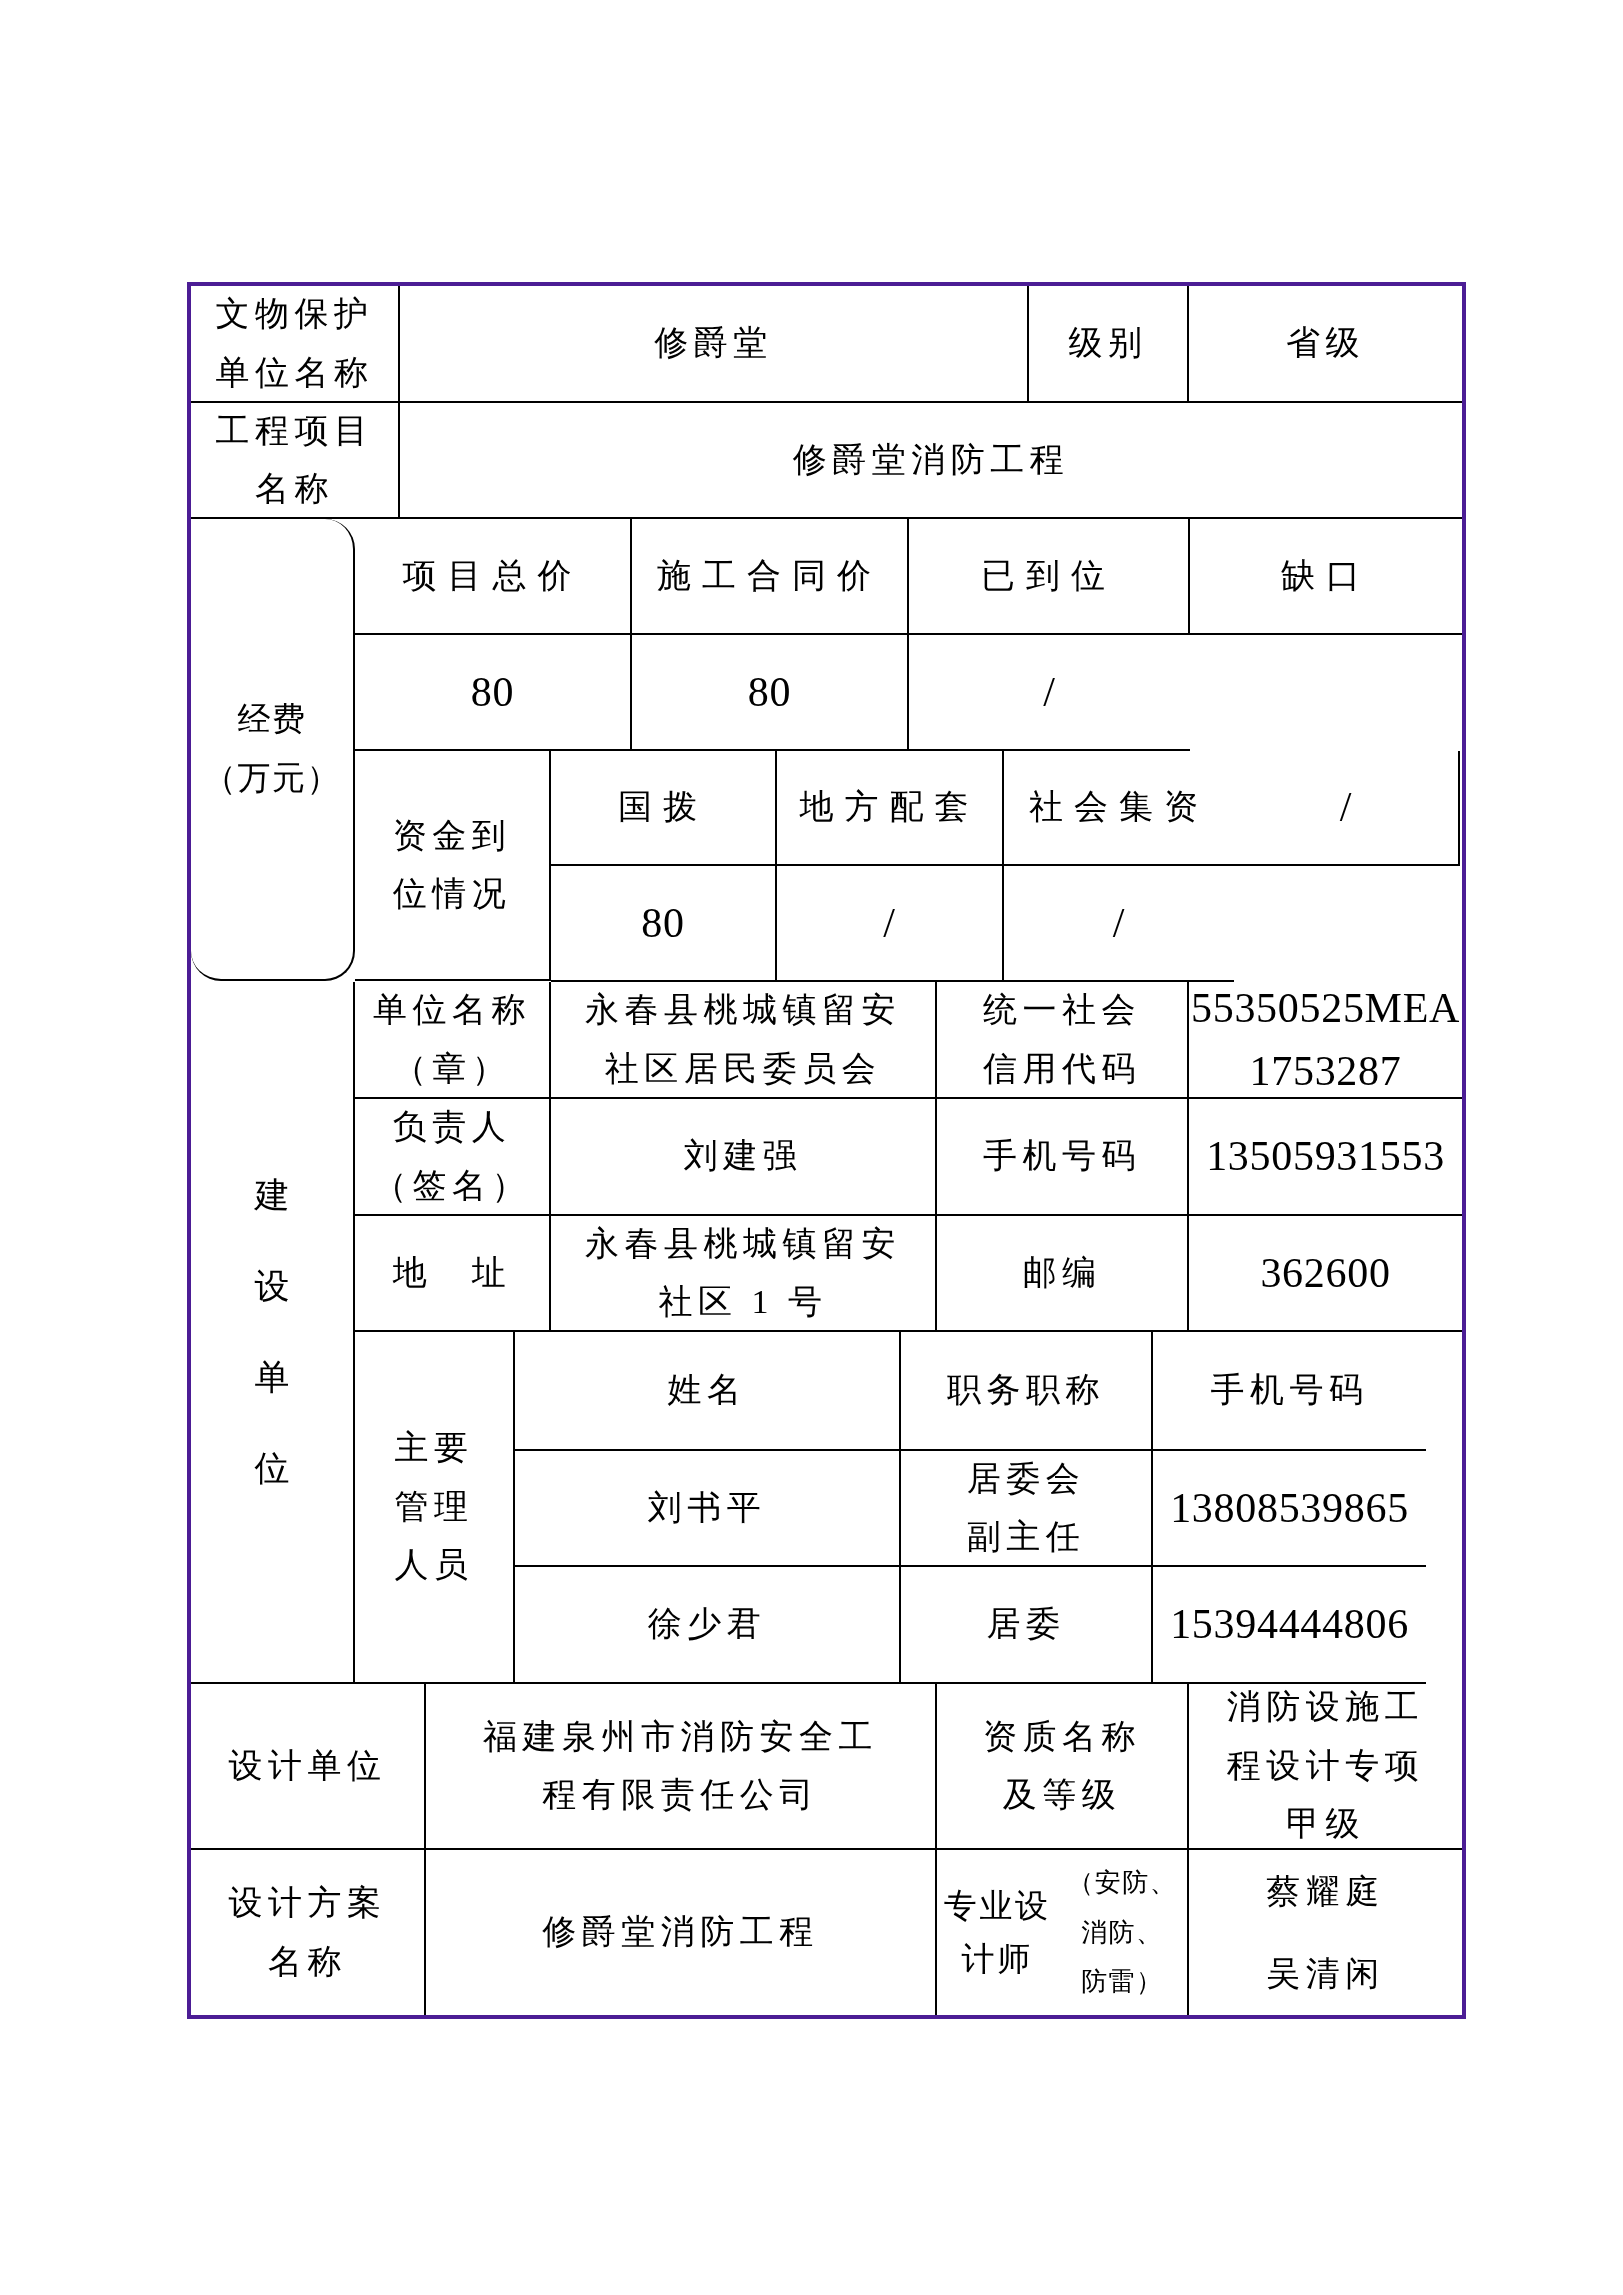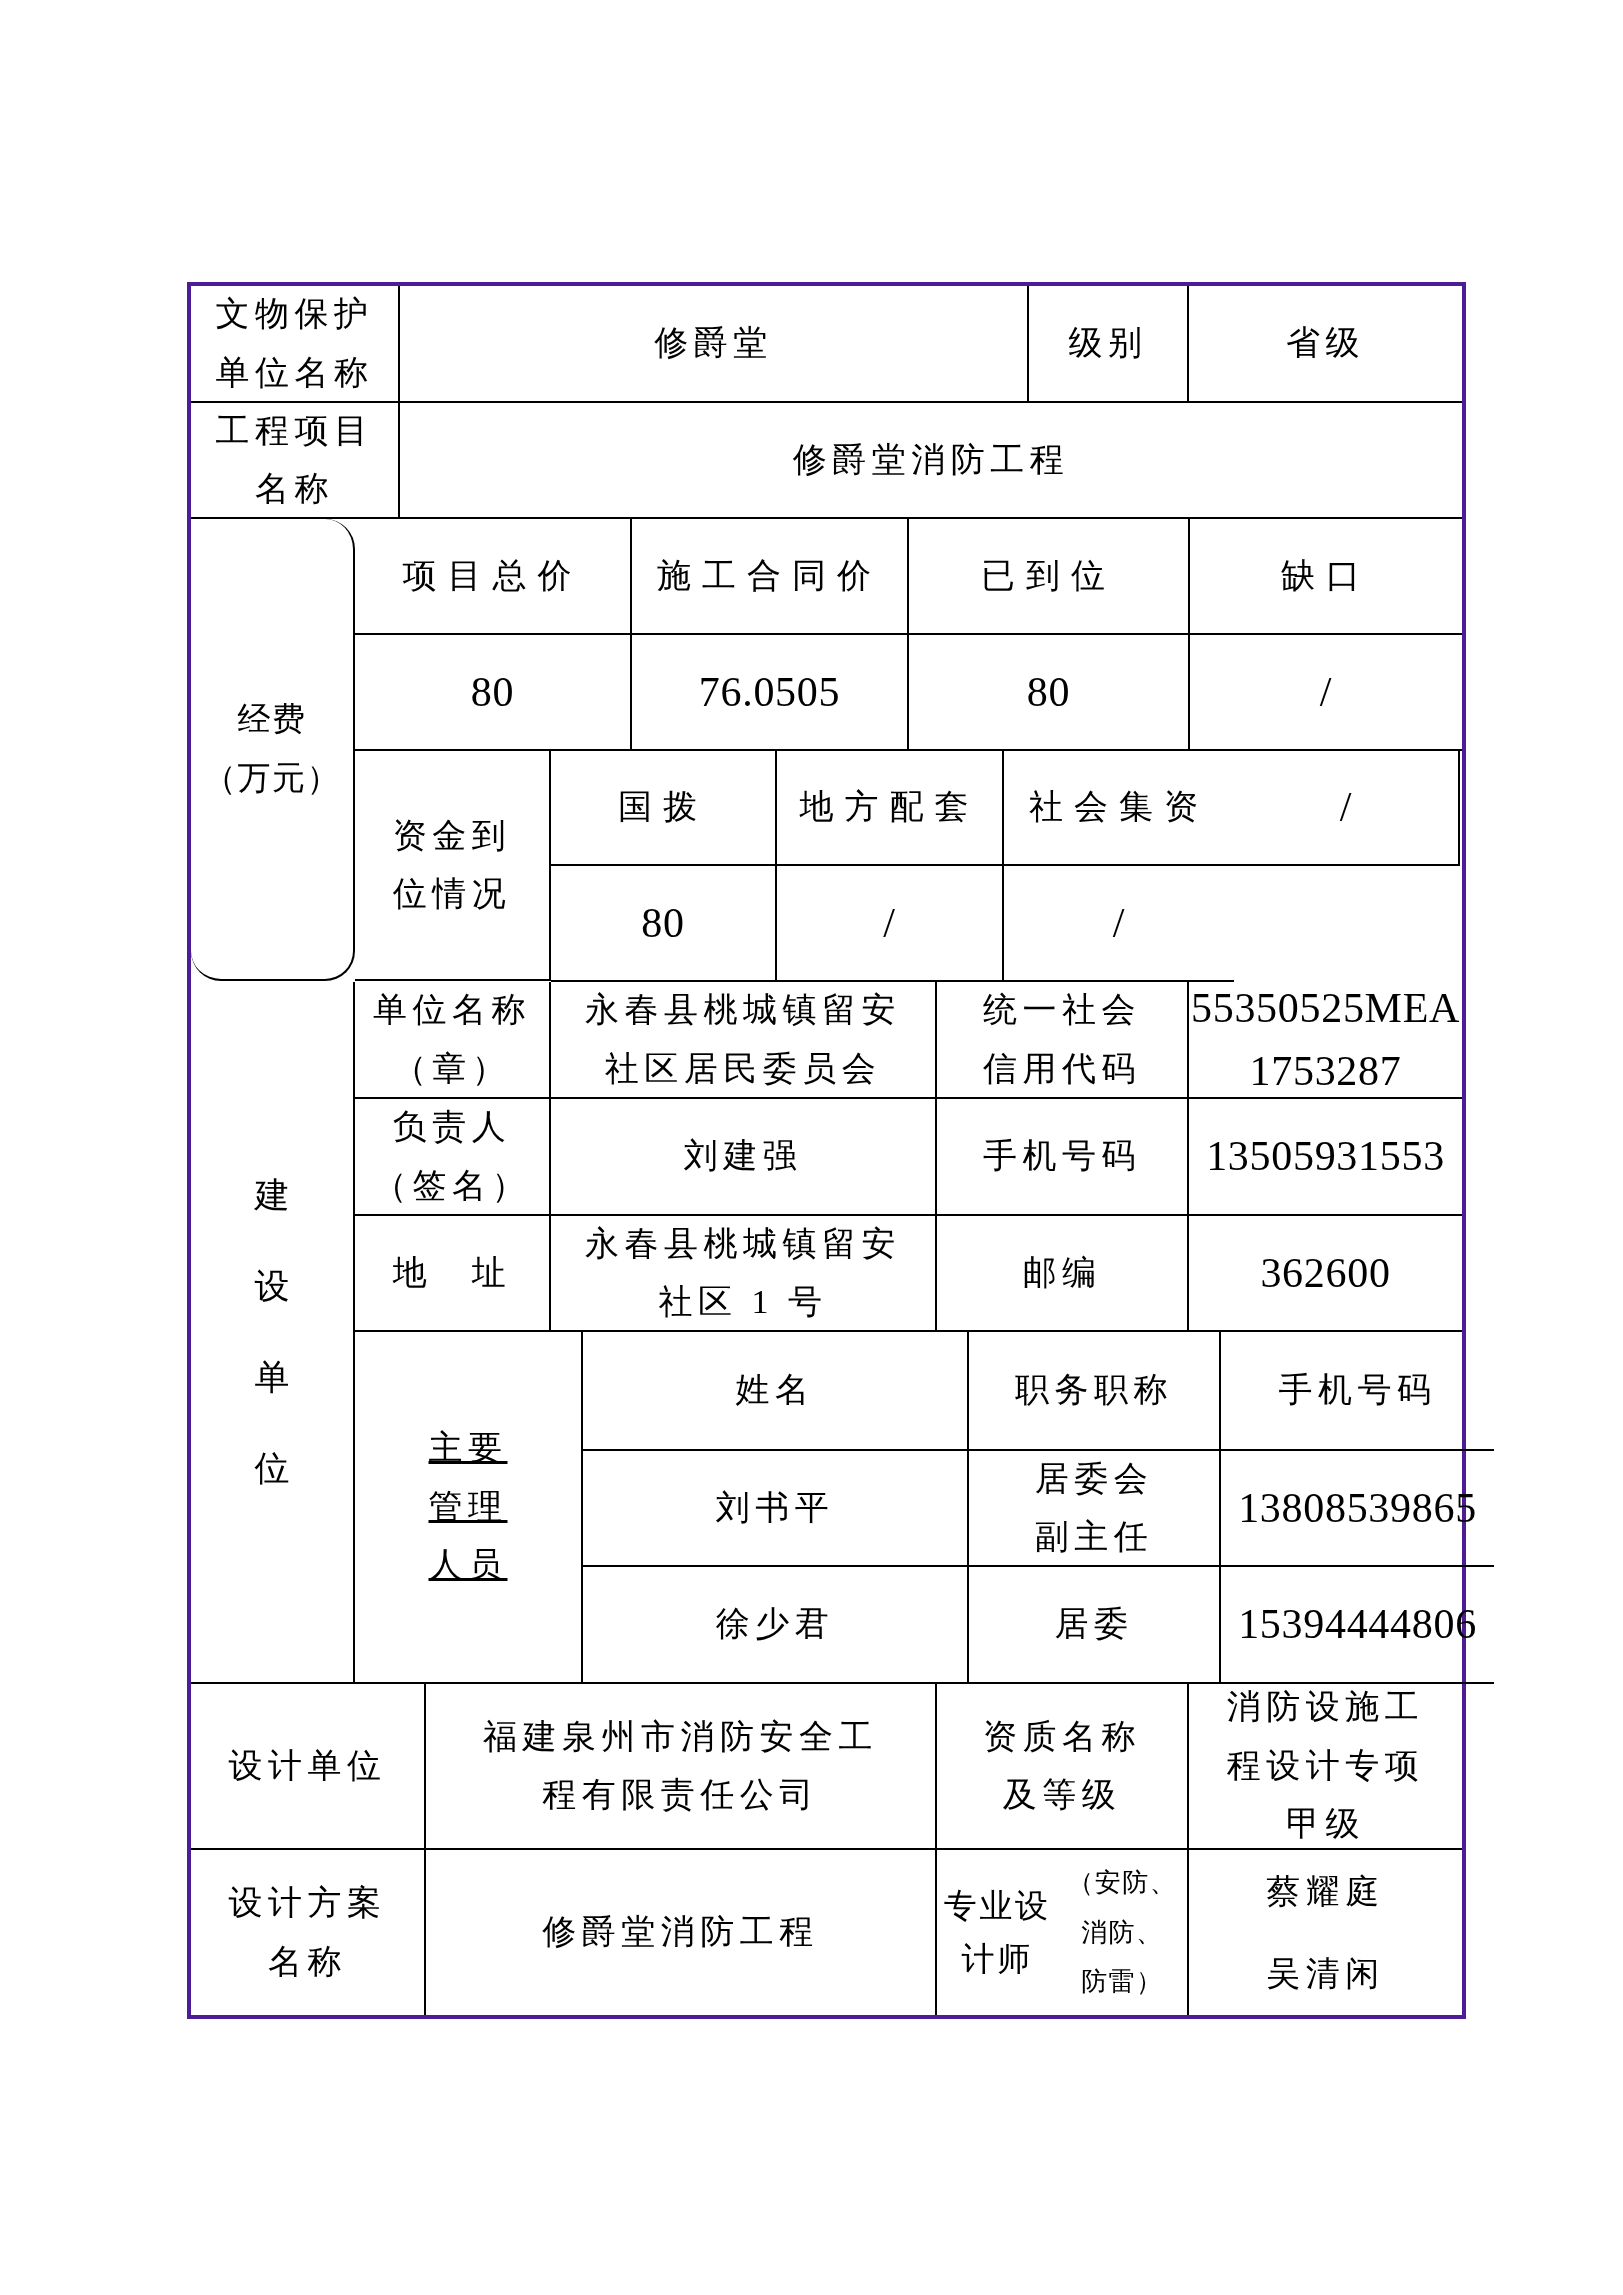--- a/index.html
+++ b/index.html
@@ -46,21 +46,21 @@
   .s2a { display:grid; grid-template-columns:277px 277px 281px 272px; grid-template-rows:116px 116px; }
   .s2b { display:flex; }
   .s2b-label { width:196px; height:230px; flex-shrink:0; }
   .s2b-grid { display:grid; grid-template-columns:226px 227px 230px 226px; grid-template-rows:115px 116px; width:900px; }
 
   .s3 { display:flex; }
   .s3-side { width:164px; height:702px; }
   .s3-right { width:1107px; }
   .s3-grid { display:grid; grid-template-columns:196px 386px 252px 273px; grid-template-rows:117px 117px 116px; }
   .mgr { display:flex; }
-  .mgr-label { width:228px; height:352px; flex-shrink:0;text-decoration:underline; }
+  .mgr-label { width:160px; height:352px; flex-shrink:0; }
   .mgr-grid { display:grid; grid-template-columns:386px 252px 273px; grid-template-rows:119px 116px 117px; width:1006px; }
 
   .s4 { display:grid; grid-template-columns:235px 511px 252px 273px; grid-template-rows:166px 165px; }
 </style>
 </head>
 <body>
 
 <div class="page">
   <div class="tbl">
 
@@ -78,21 +78,20 @@
     <div class="s2">
       <div class="cell side s2-side">经费
 （万元）</div>
       <div class="s2-right">
         <div class="s2a">
           <div class="cell hdr">项目总价</div>
           <div class="cell hdr">施工合同价</div>
           <div class="cell hdr">已到位</div>
           <div class="cell hdr no-r">缺口</div>
           <div class="cell num">80</div>
-          <div class="cell num">76.0505</div>
           <div class="cell num">80</div>
           <div class="cell num no-r">/</div>
         </div>
         <div class="s2b">
           <div class="cell s2b-label">资金到
 位情况</div>
           <div class="s2b-grid">
             <div class="cell hdr">国拨</div>
             <div class="cell hdr">地方配套</div>
             <div class="cell hdr no-r">社会集资</div>

